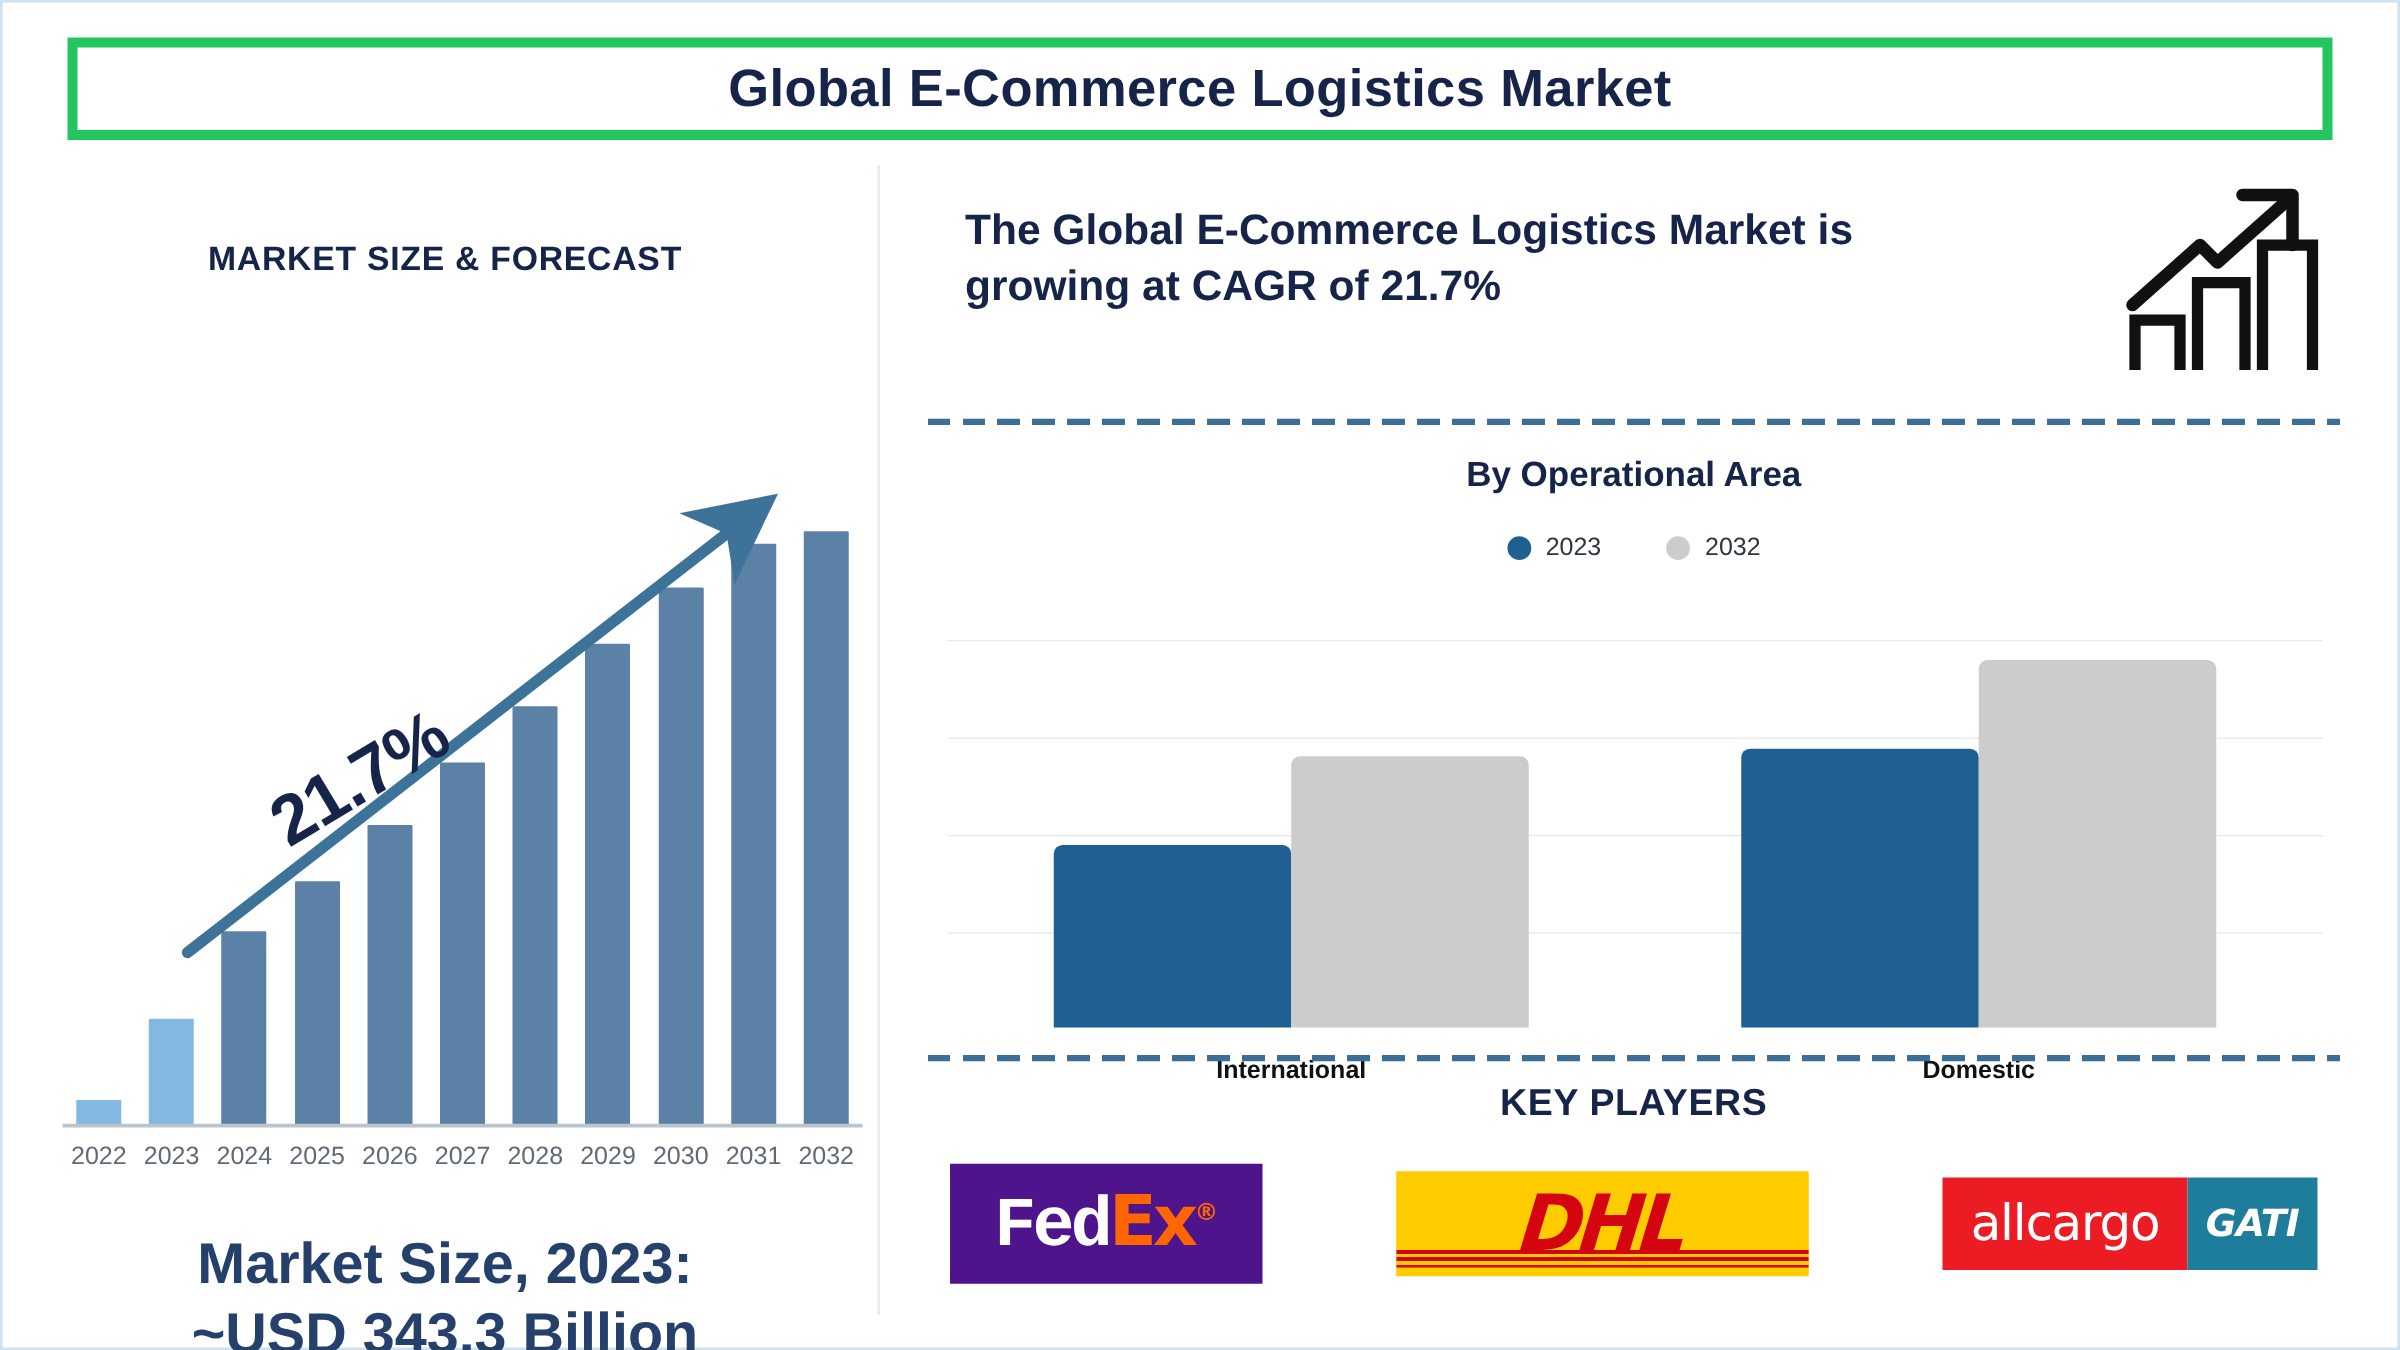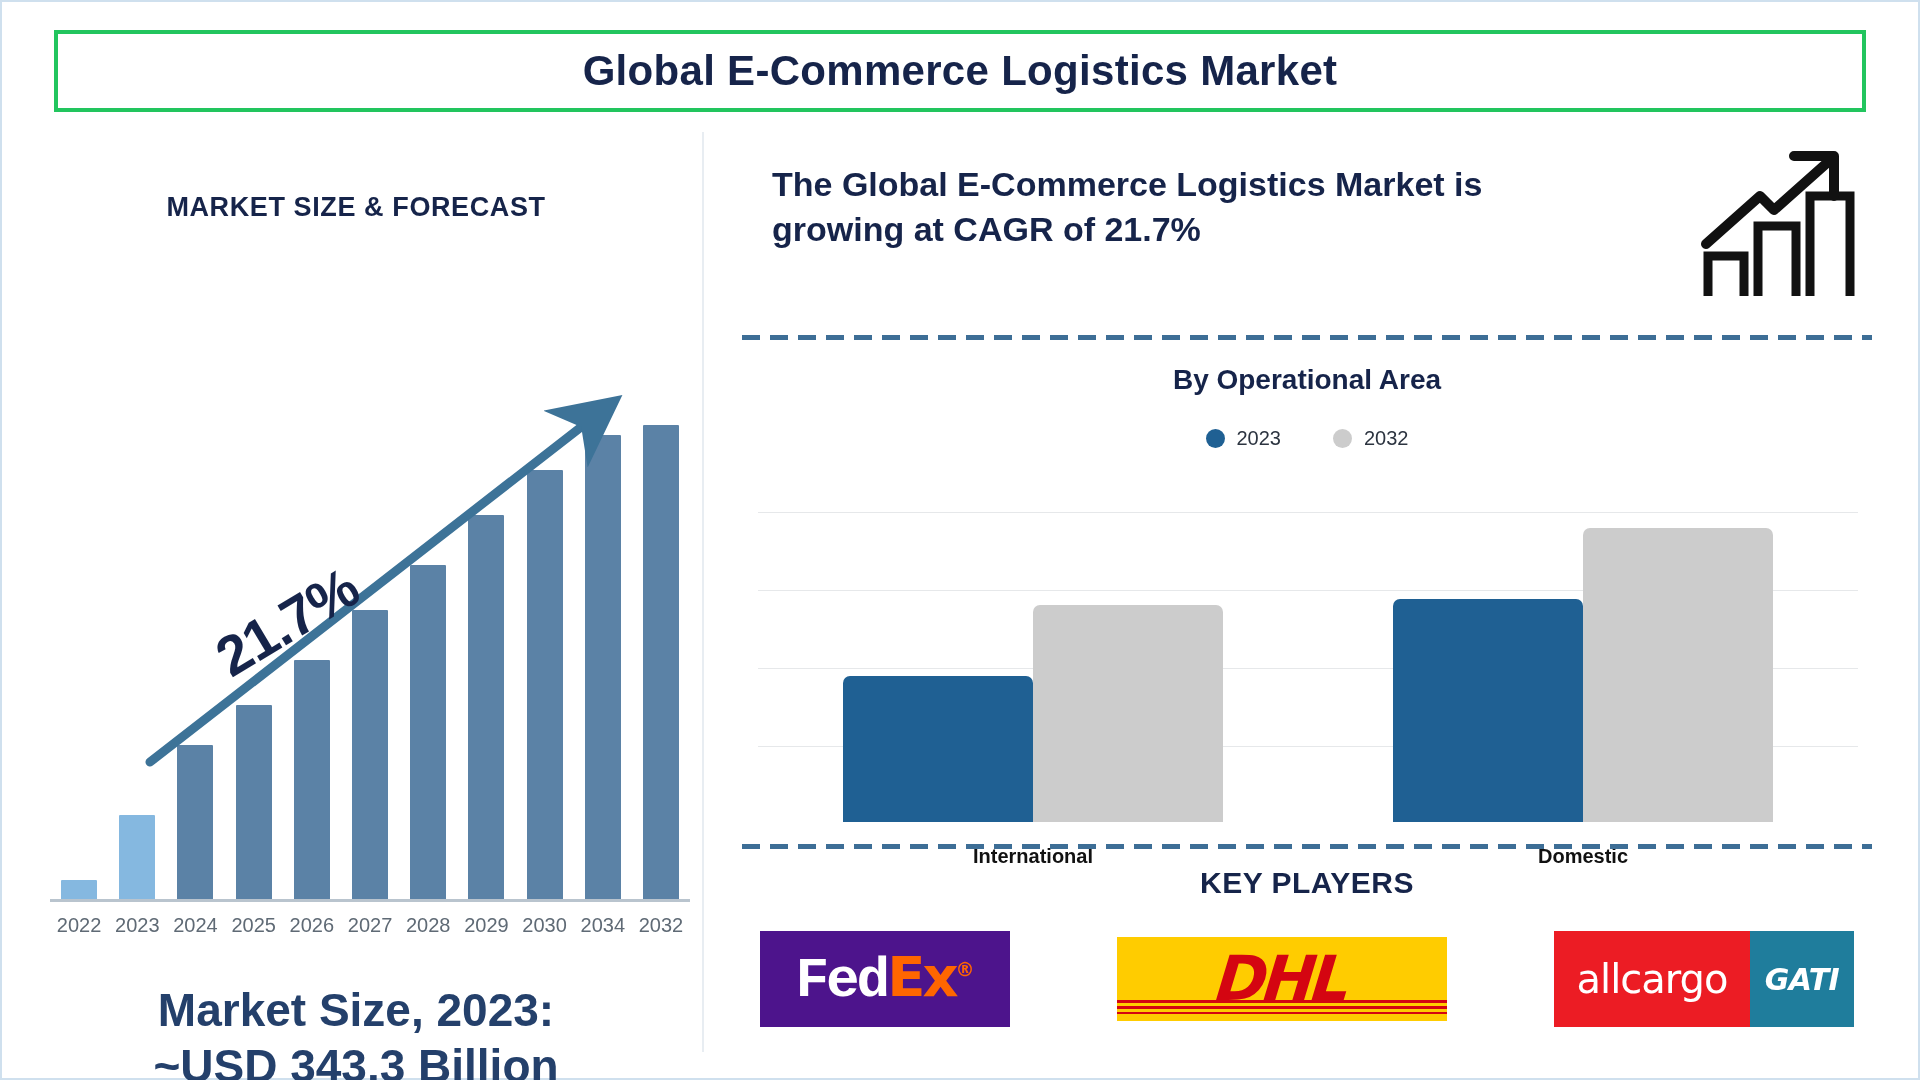--- a/index.html
+++ b/index.html
@@ -13,21 +13,21 @@
   #page {
     position:absolute; inset:0;
     background:#ffffff;
     border:2px solid #cfe0ee;
   }
 
   
   #title-box {
     position:absolute;
     left:52px; top:28px; width:1812px; height:82px;
-    border:4px solid #22c55e;
+    border:8px solid #22c55e;
     background:#ffffff;
     display:flex; align-items:center; justify-content:center;
   }
   #title-text {
     font-size:42px; font-weight:bold; color:#16244a;
     letter-spacing:.3px; white-space:nowrap;
   }
 
   
   #left-panel { position:absolute; left:20px; top:130px; width:668px; height:920px; }
@@ -137,21 +137,21 @@
     width:330px; height:84px; background:#ffcc00; position:relative;
     display:flex; align-items:center; justify-content:center; overflow:hidden;
   }
   .dhl-word { font-size:62px; font-weight:bold; font-style:italic; color:#d40511;
               letter-spacing:-4px; font-family:"DejaVu Sans", sans-serif;
               transform:skewX(-6deg); line-height:1; }
   .dhl-streaks { position:absolute; left:0; right:0; bottom:7px; height:14px;
     background-image:repeating-linear-gradient(to bottom,#d40511 0 3px,#ffcc00 3px 6px); }
 
   
-  .logo-allcargo { width:300px; height:96px; display:flex; }
+  .logo-allcargo { width:300px; height:74px; display:flex; }
   .ac-left { flex:0 0 196px; background:#ec1c24; display:flex;
              align-items:center; justify-content:center; }
   .ac-text { color:#ffffff; font-size:40px; letter-spacing:-1px;
              font-family:"DejaVu Sans", sans-serif; }
   .ac-right { flex:1 1 auto; background:#1f7d9c; display:flex;
               align-items:center; justify-content:center; }
   .gati-text { color:#ffffff; font-size:30px; font-weight:bold; font-style:italic;
                letter-spacing:-.5px; font-family:"DejaVu Sans", sans-serif; }
 </style>
 </head>
@@ -220,21 +220,21 @@
       <div id="left-years">
           <div class="ly">2022</div>
           <div class="ly">2023</div>
           <div class="ly">2024</div>
           <div class="ly">2025</div>
           <div class="ly">2026</div>
           <div class="ly">2027</div>
           <div class="ly">2028</div>
           <div class="ly">2029</div>
           <div class="ly">2030</div>
-          <div class="ly">2034</div>
+          <div class="ly">2031</div>
           <div class="ly">2032</div>
         </div>
     </div>
 
     <div id="mkt-size">
       <div>Market Size, 2023:</div>
       <div>~USD 343.3 Billion</div>
     </div>
   </div>
 

